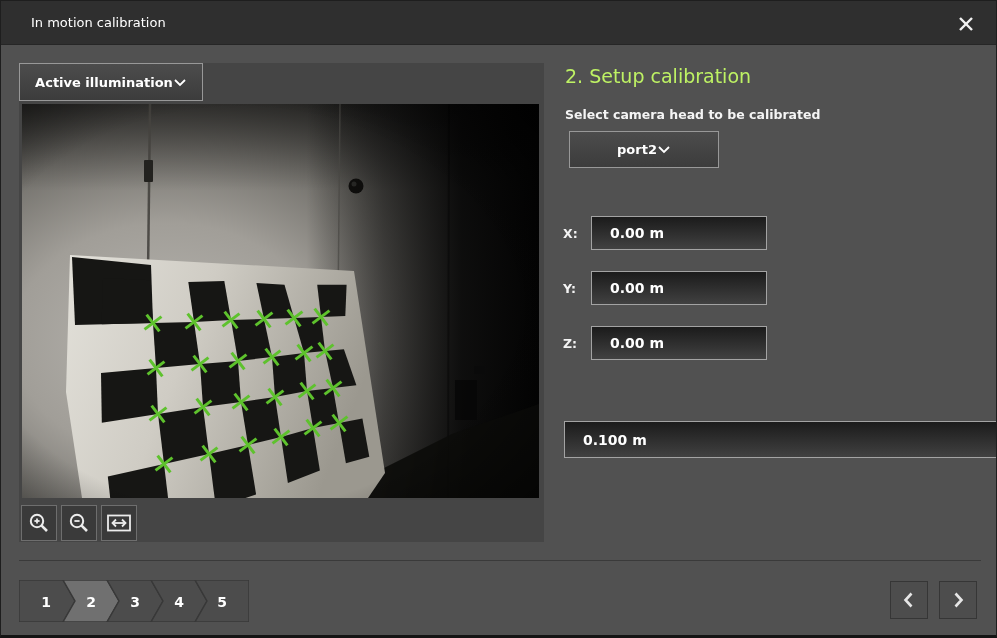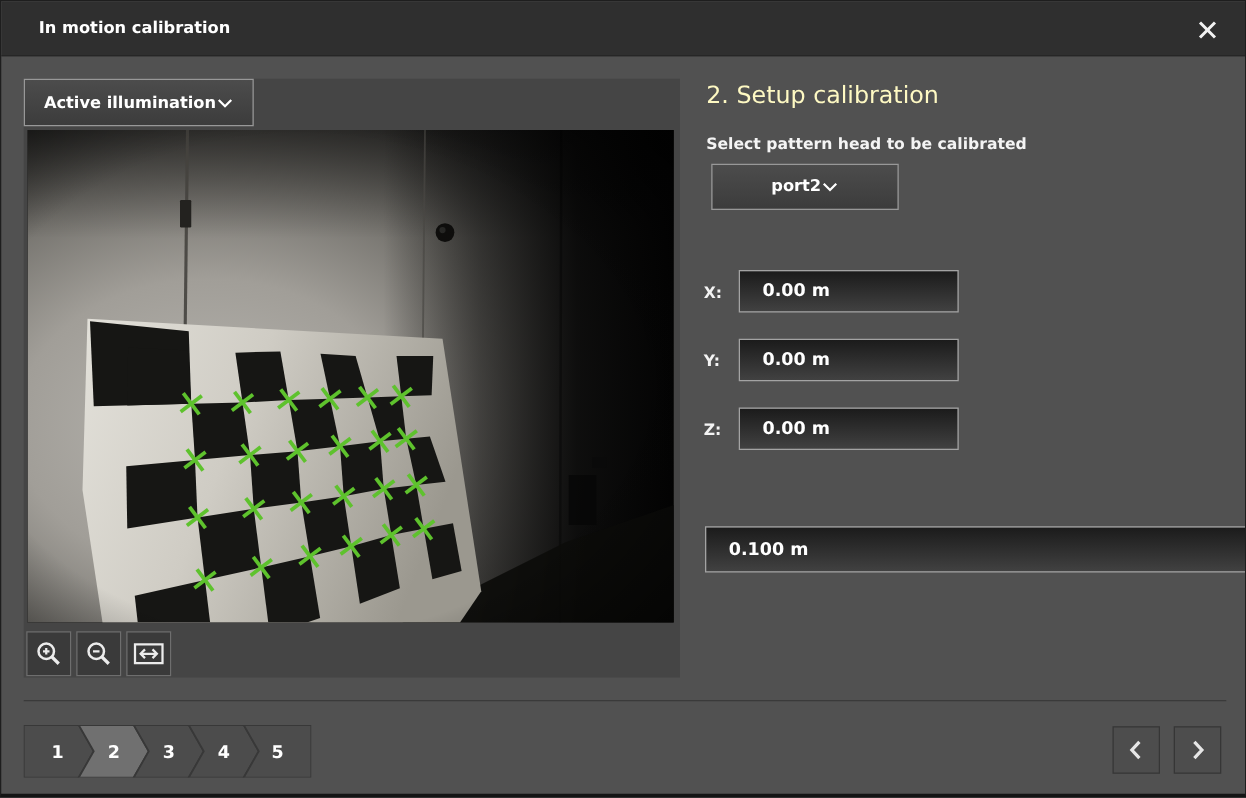--- a/index.html
+++ b/index.html
@@ -3,37 +3,37 @@
 <meta charset="utf-8">
 <style>
   html,body{margin:0;padding:0;background:#2a2a2a;}
   *{box-sizing:border-box;}
   body{font-family:"DejaVu Sans","Liberation Sans",sans-serif;-webkit-font-smoothing:antialiased;}
   .window{position:relative;width:997px;height:638px;background:#515151;overflow:hidden;
           border:1px solid #1e1e1e;border-bottom:3px solid #141414;}
   
   .titlebar{position:absolute;left:0;top:0;width:100%;height:44px;background:#2f2f2f;
             border-bottom:1px solid #262626;}
-  .titlebar .title{position:absolute;left:30px;top:14px;color:#fff;font-size:13px;font-weight:bold;}
+  .titlebar .title{position:absolute;left:30px;top:14px;color:#fff;font-size:13px;font-weight:normal;}
   .close-btn{position:absolute;right:16px;top:9px;width:28px;height:28px;cursor:pointer;
              display:flex;align-items:center;justify-content:center;}
   
   .left-panel{position:absolute;left:18px;top:62px;width:525px;height:479px;background:#454545;}
   .dropdown{background:linear-gradient(180deg,#4c4c4c,#3c3c3c);border:1px solid #989898;
             color:#fff;font-size:13px;font-weight:bold;display:flex;align-items:center;
             justify-content:center;padding:0 14px;cursor:pointer;}
   .illum-dd{position:absolute;left:0;top:0;width:184px;height:38px;}
   .camera-image{position:absolute;left:3px;top:41px;width:517px;height:394px;background:#111;}
   .camera-image svg{display:block;}
   .img-toolbar{position:absolute;left:2px;top:442px;display:flex;gap:4px;}
   .tool-btn{width:36px;height:36px;background:#3a3a3a;border:1px solid #6e6e6e;
             display:flex;align-items:center;justify-content:center;cursor:pointer;}
   
   .right-panel{position:absolute;left:560px;top:62px;width:420px;height:480px;}
-  .rp-heading{position:absolute;left:4px;top:2px;margin:0;color:#fef9c3;font-size:19px;font-weight:400;}
+  .rp-heading{position:absolute;left:4px;top:2px;margin:0;color:#bef264;font-size:19px;font-weight:400;}
   .rp-label{position:absolute;color:#f4f4f4;font-size:12.5px;font-weight:bold;}
   .lbl-camhead{left:4px;top:44px;}
   .port-dd{position:absolute;left:8px;top:68px;width:150px;height:37px;}
   .lbl-position{left:4px;top:126px;}
   .pos-row{position:absolute;left:2px;height:38px;display:flex;align-items:center;}
   .pos-row .axis{width:28px;color:#f4f4f4;font-size:12.5px;font-weight:bold;}
   .field{background:linear-gradient(180deg,#1b1b1b,#414141);border:1px solid #a3a3a3;
          color:#fff;font-size:14px;font-weight:bold;padding:0 0 0 18px;outline:none;
          font-family:"DejaVu Sans","Liberation Sans",sans-serif;}
   .pos-field{width:176px;height:34px;}
@@ -276,21 +276,21 @@
           <polyline points="10,7.5 6.5,11 10,14.5" fill="none" stroke="#ececec" stroke-width="1.8"></polyline>
           <polyline points="16,7.5 19.5,11 16,14.5" fill="none" stroke="#ececec" stroke-width="1.8"></polyline>
         </svg>
       </div>
     </div>
   </div>
 
   <div class="right-panel">
     <h2 class="rp-heading">2. Setup calibration</h2>
 
-    <div class="rp-label lbl-camhead">Select pattern head to be calibrated</div>
+    <div class="rp-label lbl-camhead">Select camera head to be calibrated</div>
 
     <div class="dropdown port-dd">
       <span>port2</span>
       <svg width="14" height="9" viewBox="0 0 14 9">
         <polyline points="2,2 7,7 12,2" fill="none" stroke="#fff" stroke-width="1.8"></polyline>
       </svg>
     </div>
 
 
     <div class="pos-row row-x">

